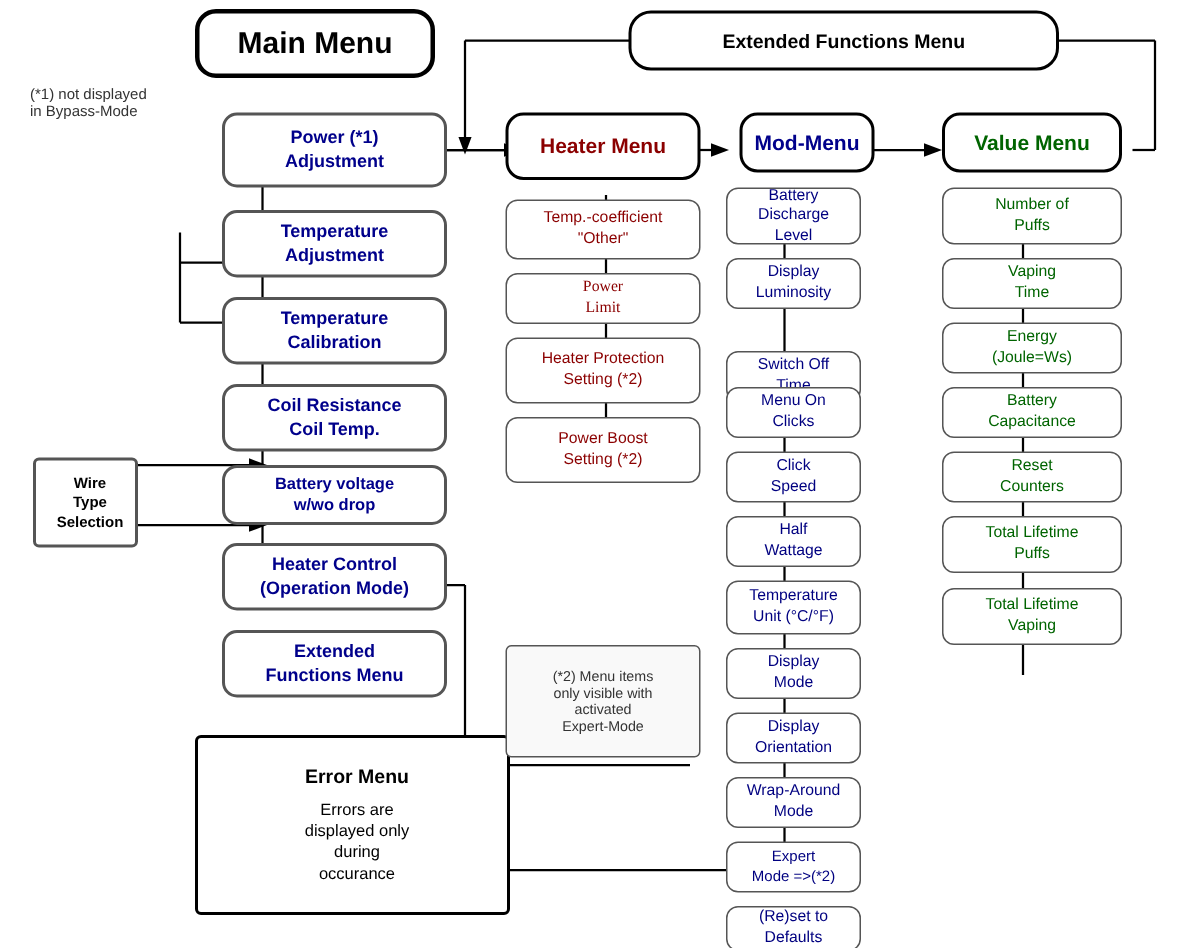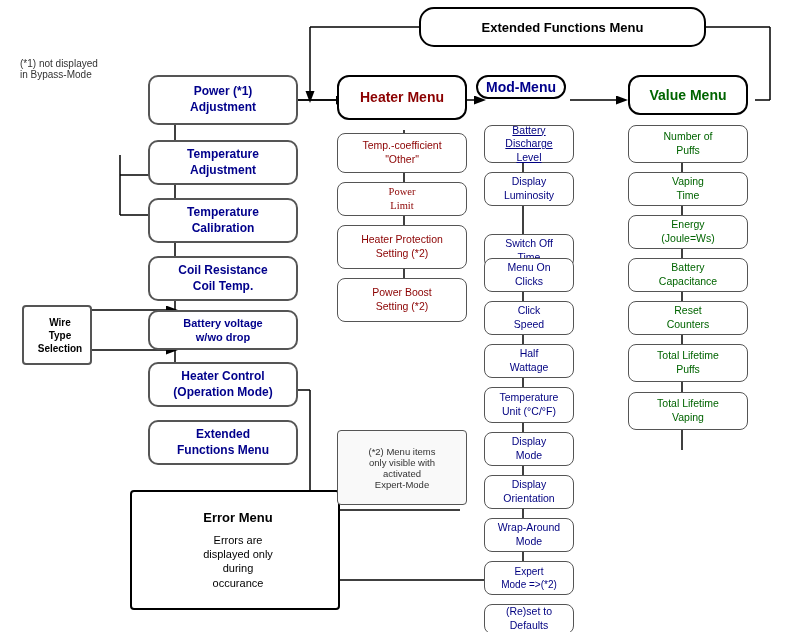--- a/index.html
+++ b/index.html
@@ -156,20 +156,23 @@
 
     <line x1="682" y1="130" x2="682" y2="450" stroke="#000" stroke-width="1.5"></line>
 
     <defs>
       <marker id="arrow" markerWidth="8" markerHeight="8" refX="6" refY="3" orient="auto">
         <path d="M0,0 L0,6 L8,3 z" fill="#000"></path>
       </marker>
     </defs>
   </svg>
 
+  <div class="box title-box" style="left:130px; top:6px; width:160px; height:46px; font-size:20px;">
+    <span>Main Menu</span>
+  </div>
 
   <div style="position:absolute; left:420px; top:8px; width:285px; height:38px; display:flex; align-items:center; justify-content:center;">
     <span style="font-size:13px; font-weight:bold;">Extended Functions Menu</span>
   </div>
 
   <div class="label-text" style="left:20px; top:58px; width:120px; font-size:10px; text-align:left;">
     <span>(*1) not displayed<br>in Bypass-Mode</span>
   </div>
 
 
@@ -226,25 +229,25 @@
     <span>Heater Protection<br>Setting (*2)</span>
   </div>
   <div class="box heater-item" style="left:337px; top:278px; width:130px; height:44px;">
     <span>Power Boost<br>Setting (*2)</span>
   </div>
 
   <div class="label-text note-box" style="left:337px; top:430px; width:130px; height:75px; padding:5px; display:flex; align-items:center; justify-content:center; position:absolute;">
     <span style="font-size:9.5px; text-align:center;">(*2) Menu items<br>only visible with<br>activated<br>Expert-Mode</span>
   </div>
 
-  <div class="box" style="left:476px; top:75px; width:90px; height:24px; font-size:14px; font-weight:bold; color:#00008B;text-align:center;">
+  <div class="box" style="left:493px; top:75px; width:90px; height:40px; font-size:14px; font-weight:bold; color:#00008B;text-align:center;">
     <span>Mod-Menu</span>
   </div>
 
-  <div class="box mod-item" style="left:484px; top:125px; width:90px; height:38px;text-decoration:underline;">
+  <div class="box mod-item" style="left:484px; top:125px; width:90px; height:38px;">
     <span>Battery Discharge<br>Level</span>
   </div>
   <div class="box mod-item" style="left:484px; top:172px; width:90px; height:34px;">
     <span>Display<br>Luminosity</span>
   </div>
   <div class="box mod-item" style="left:484px; top:215px; width:90px; height:34px;margin-top:19px;">
     <span>Switch Off<br>Time</span>
   </div>
   <div class="box mod-item" style="left:484px; top:258px; width:90px; height:34px;">
     <span>Menu On<br>Clicks</span>

